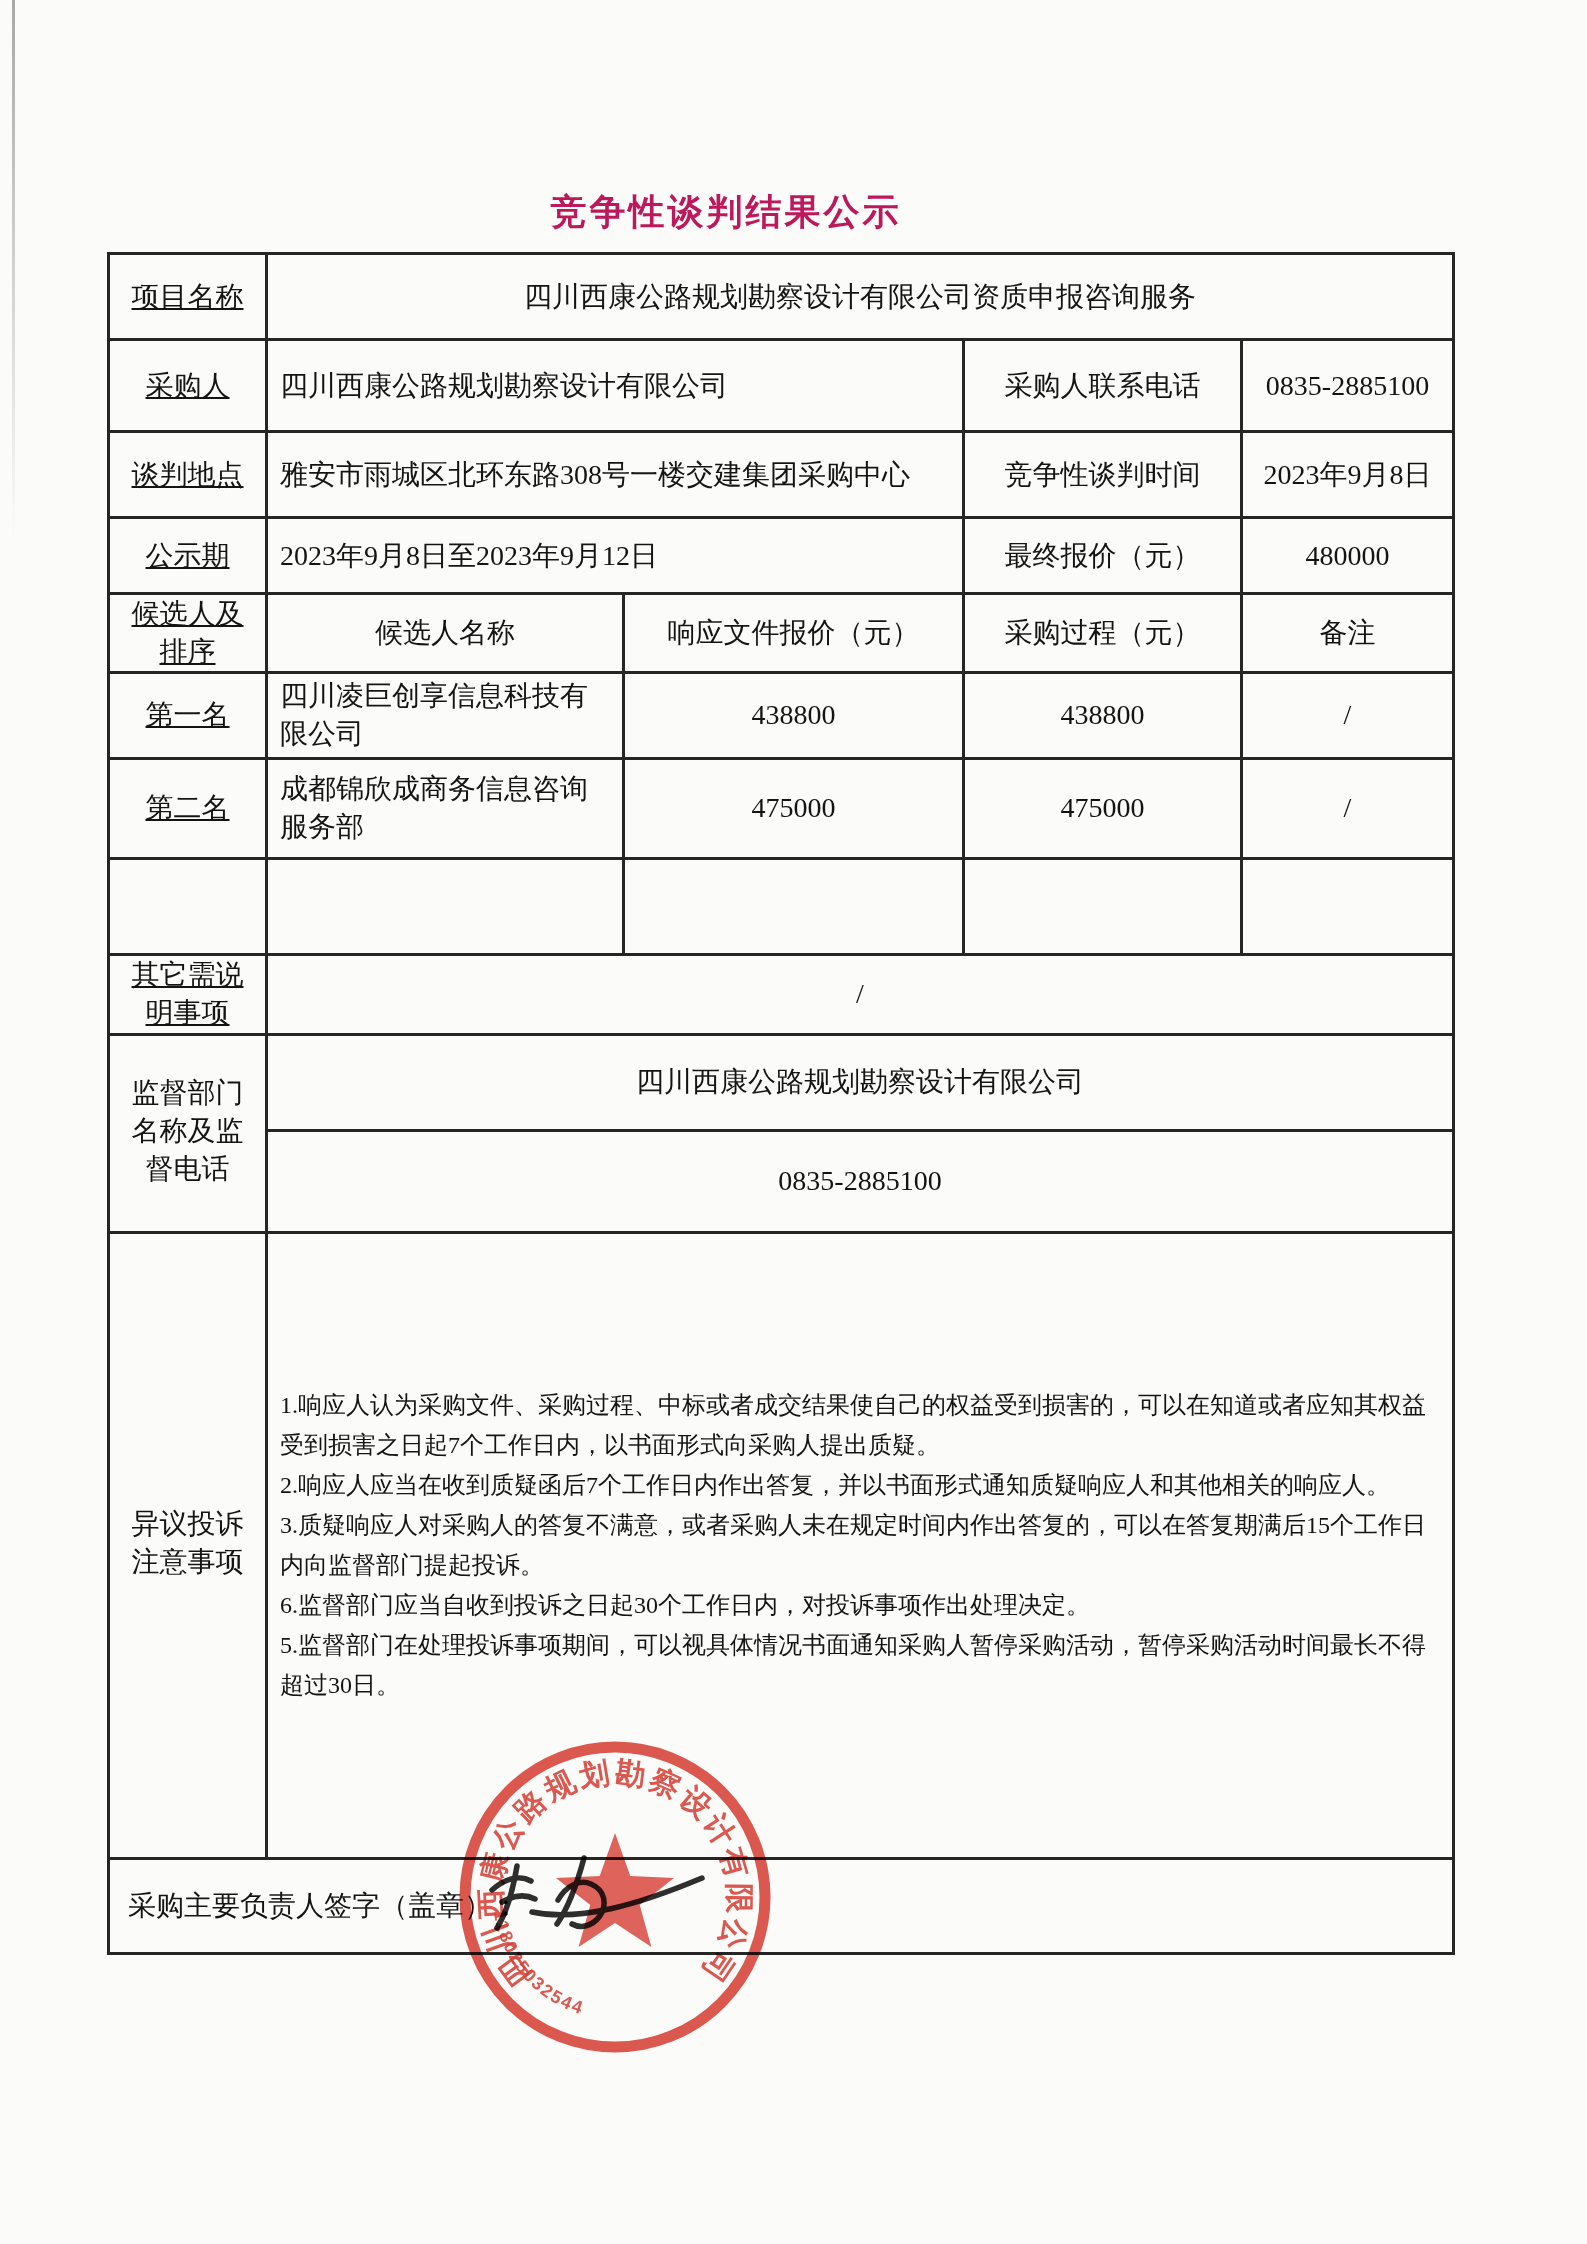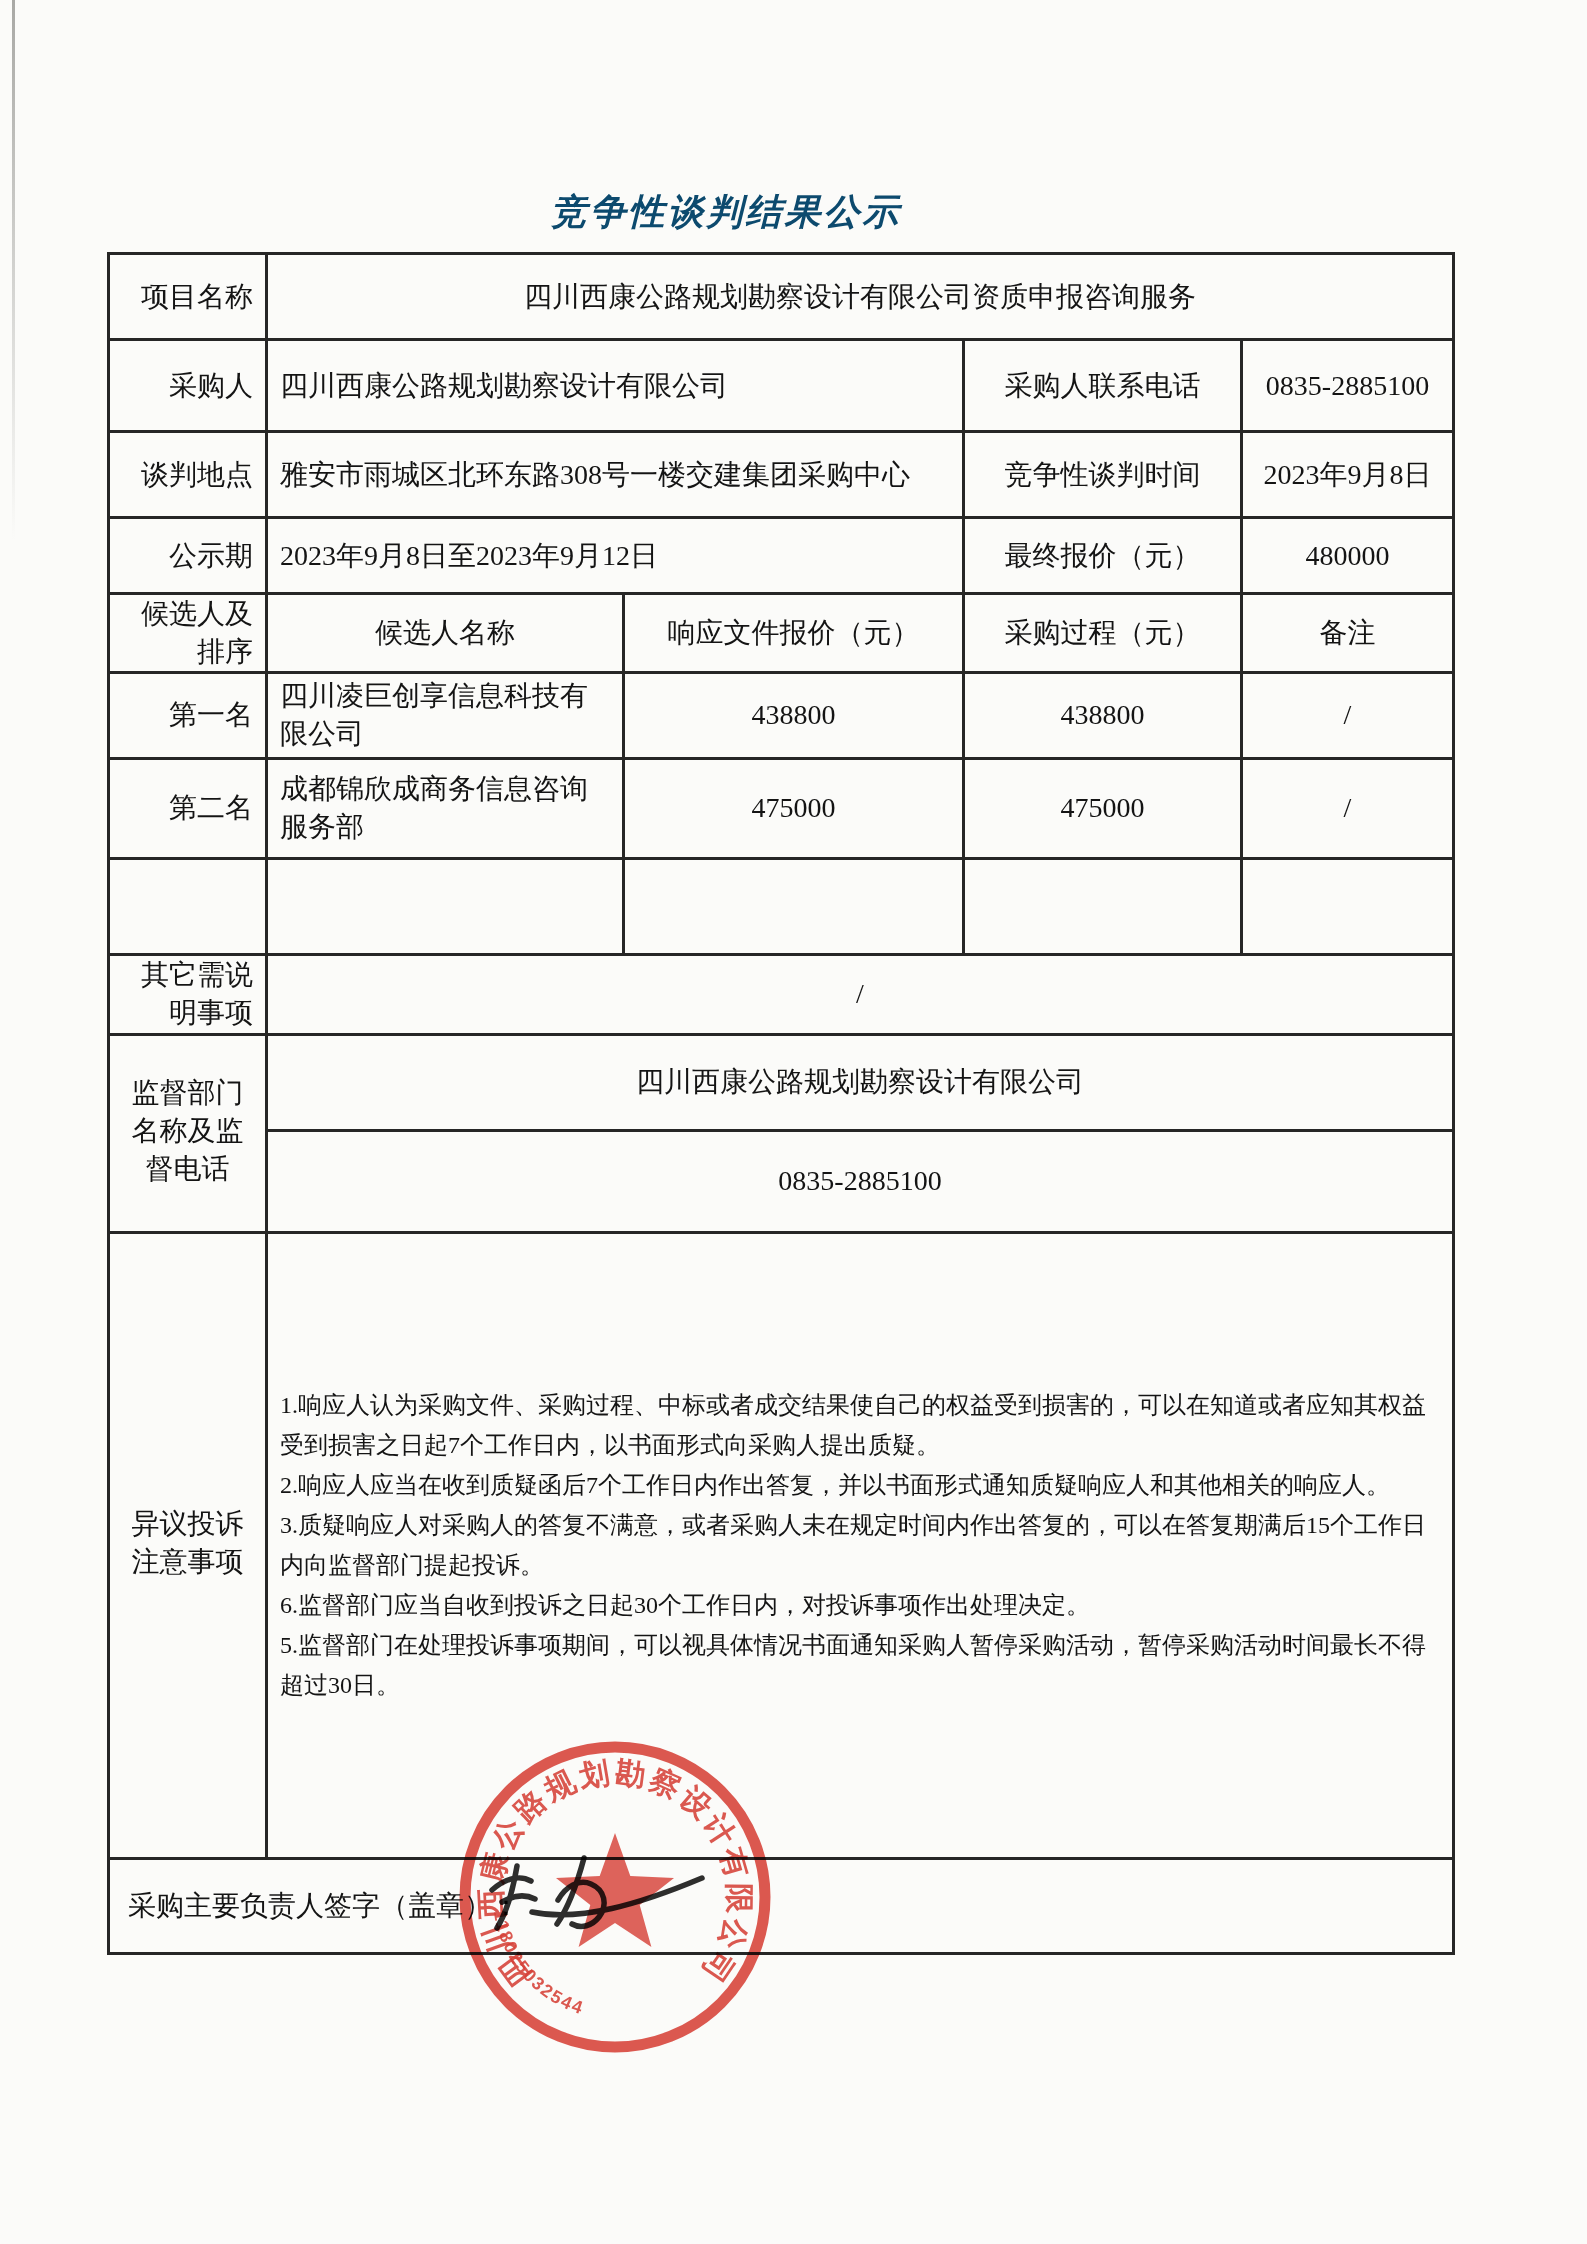--- a/index.html
+++ b/index.html
@@ -8,31 +8,31 @@
     font-family:"Liberation Serif","DejaVu Serif",serif; color:#141414;
     overflow:hidden;
   }
   .scan-edge{
     position:absolute; left:12px; top:0; width:3px; height:540px;
     background:linear-gradient(#8d8d89, rgba(141,141,137,0)); opacity:.75;
   }
   .doc-title{
     position:absolute; top:188px; left:0; width:1452px; text-align:center;
     font-family:"Liberation Sans","DejaVu Sans",sans-serif; font-weight:bold;
-    font-size:36px; letter-spacing:3px; color:#0c4a6e;font-style:italic;
+    font-size:36px; letter-spacing:3px; color:#be185d;
   }
   table.main{
     position:absolute; left:107px; top:252px; width:1345px;
     border-collapse:collapse; table-layout:fixed;
   }
   table.main td{
     border:3px solid #262626; font-size:28px; padding:0 12px;
     vertical-align:middle; overflow:hidden;
   }
-  td.lab{ text-align:right; padding:0 18px; line-height:1.35; }
+  td.lab{ text-align:center; padding:0 18px; line-height:1.35;text-decoration:underline; }
   td.labc{ text-align:center; padding:0 18px; line-height:1.35;font-family:Liberation Mono, monospace; }
   td.c{ text-align:center; padding:0 6px; }
   td.l{ text-align:left; }
   tr.r1{height:86px;} tr.r2{height:92px;} tr.r3{height:86px;} tr.r4{height:76px;}
   tr.r5{height:70px;} tr.r6{height:86px;} tr.r7{height:100px;} tr.r8{height:96px;}
   tr.r9{height:80px;} tr.r10a{height:96px;} tr.r10b{height:102px;}
   tr.r11{height:626px;} tr.r12{height:95px;}
   td.obj{ padding:10px 16px; }
   .obj-line{ font-size:24px; line-height:40px; text-align:left; }
   .name-cell{ line-height:1.35; }

